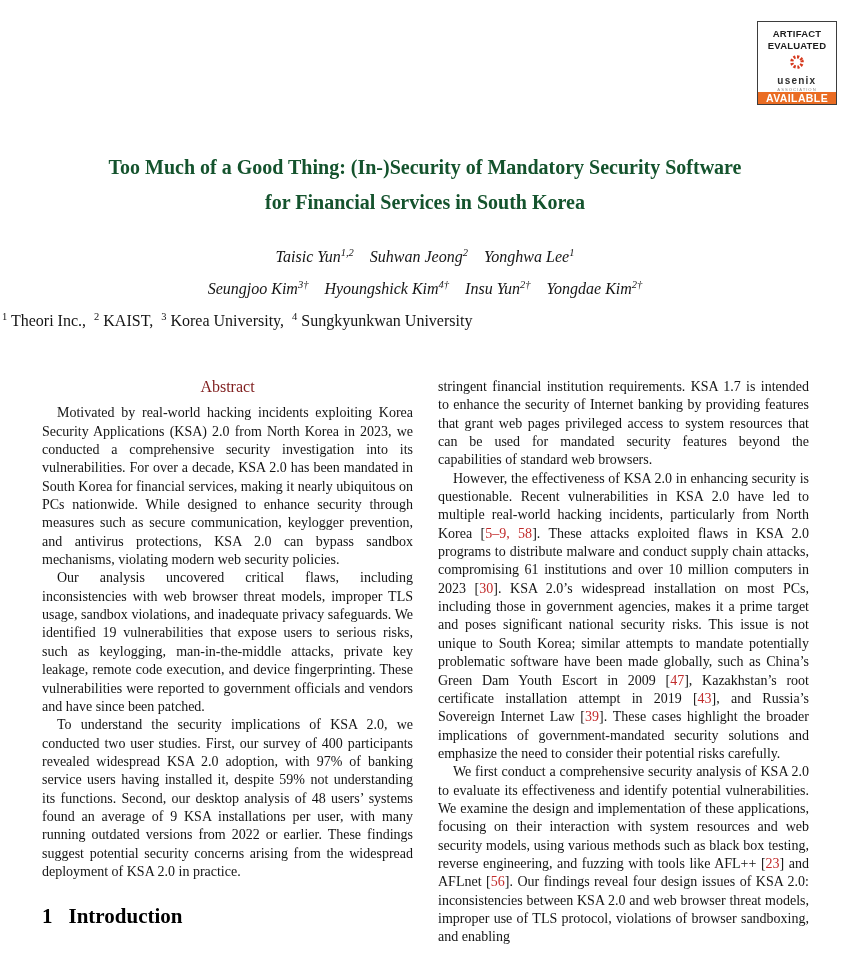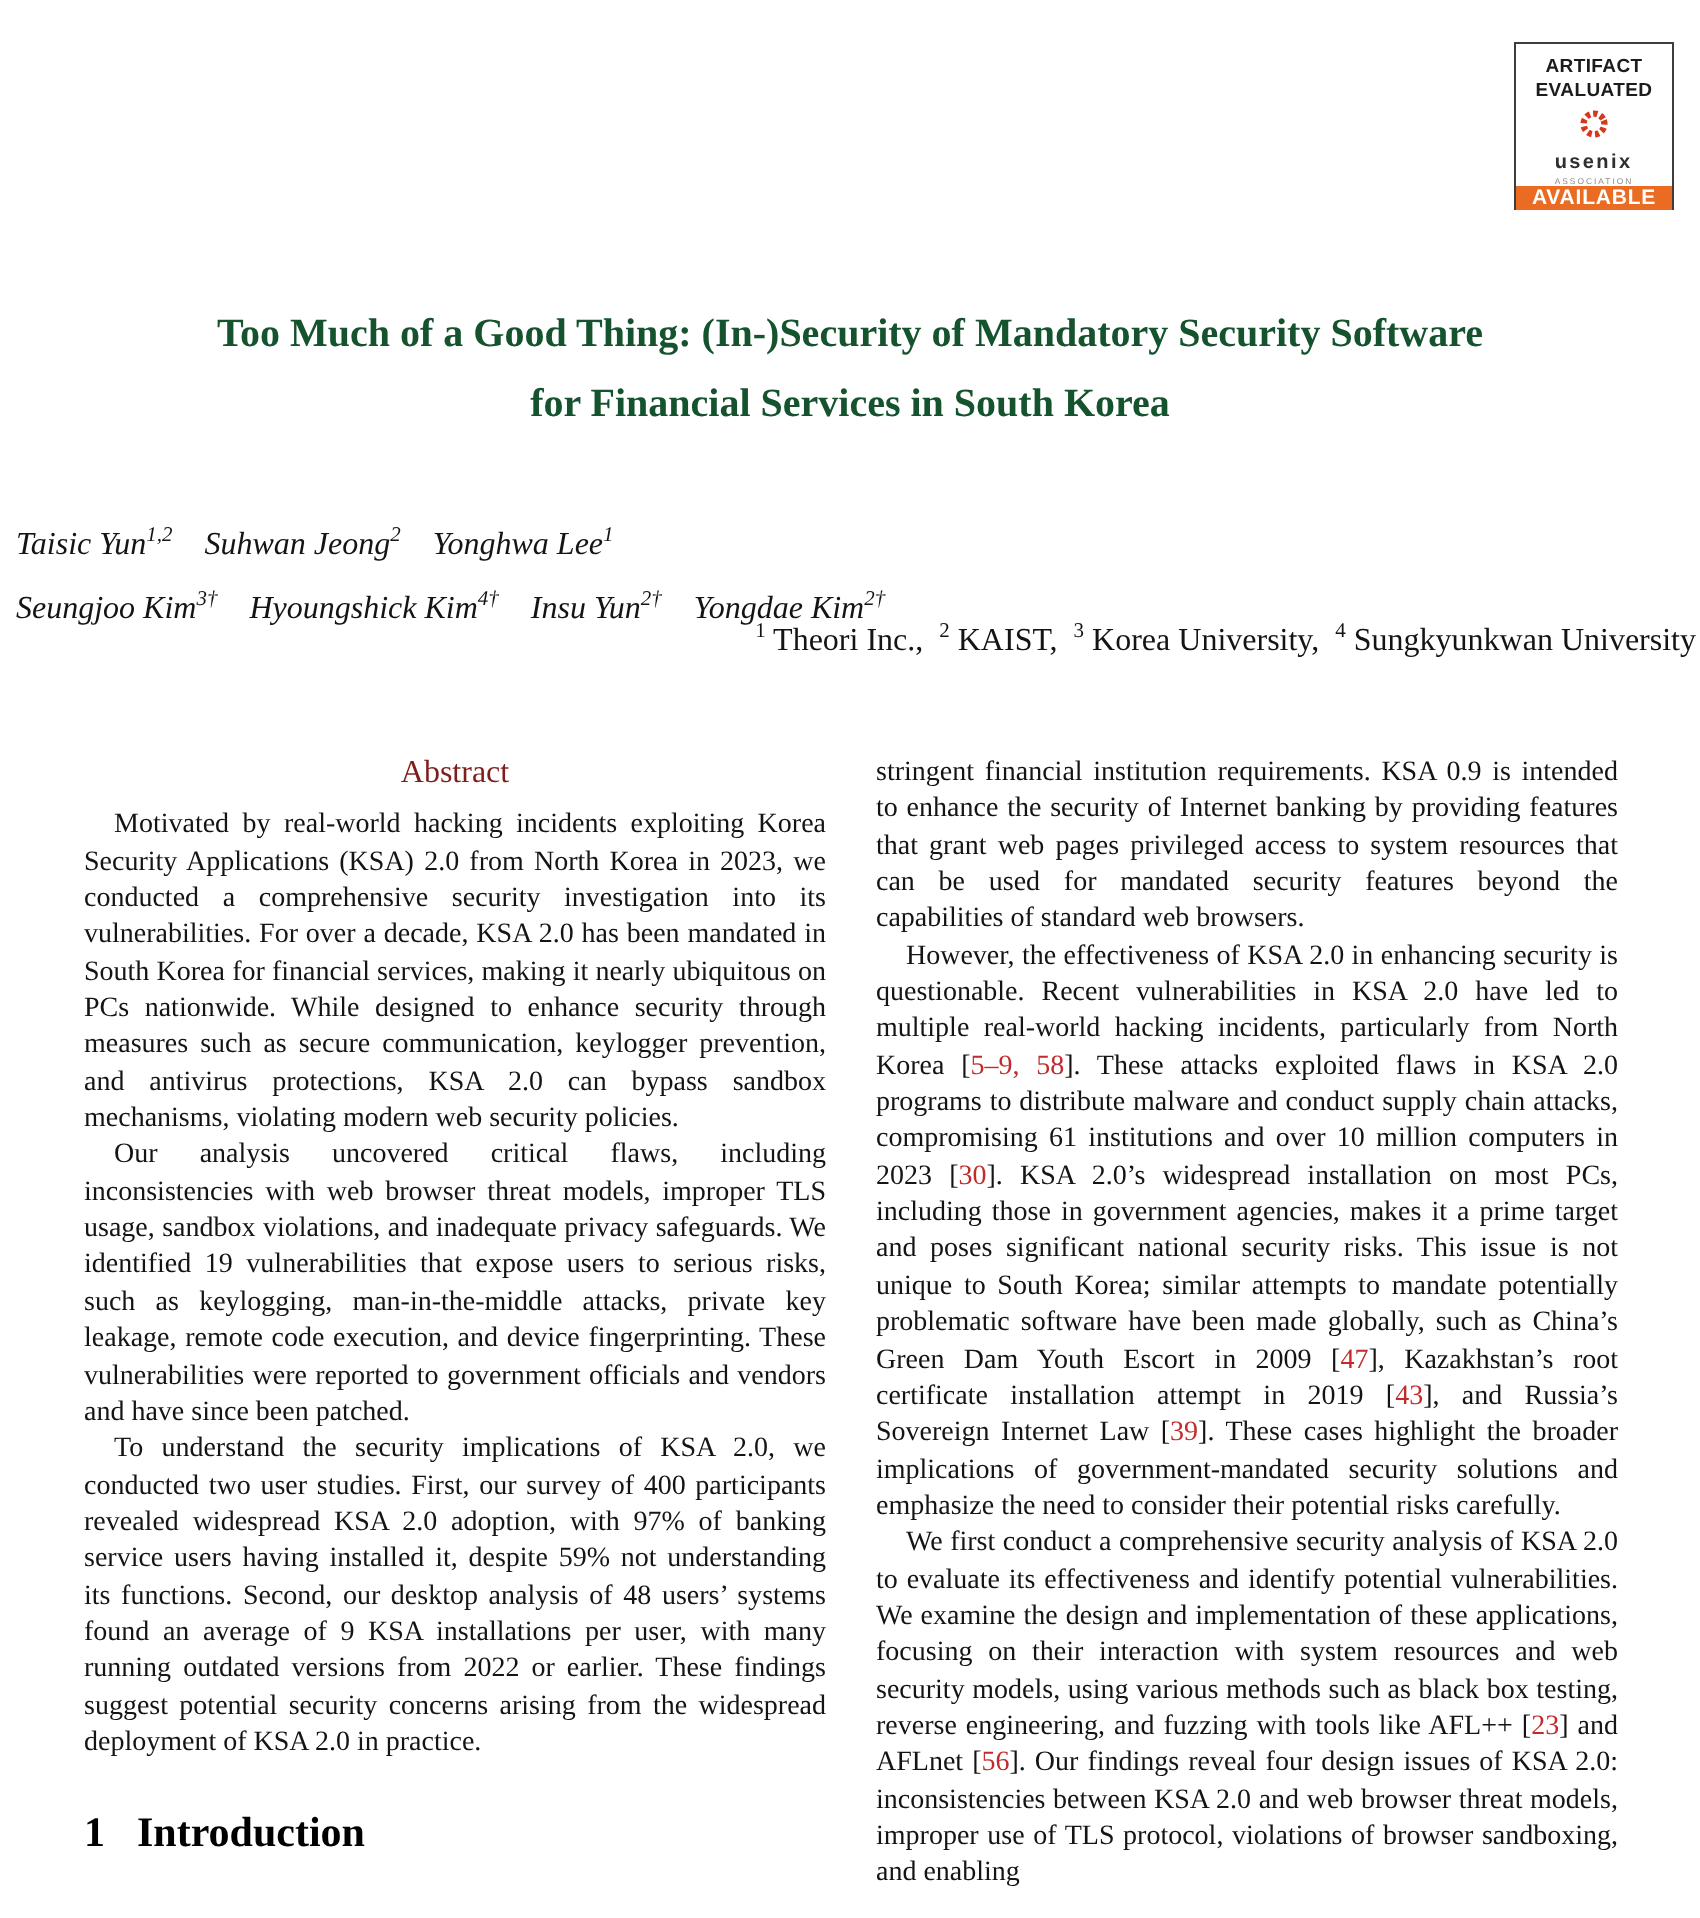--- a/index.html
+++ b/index.html
@@ -27,28 +27,28 @@
     color:#ffffff; font-weight:bold; font-size:10.5px; letter-spacing:0.4px;
     display:flex; align-items:center; justify-content:center;
   }
 
   
   .title {
     position:absolute; top:150px; left:0; width:100%; margin:0;
     text-align:center; font-size:20px; line-height:35px; font-weight:bold; color:#14532d;
   }
   .authors {
-    position:absolute; top:255px; left:0; width:100%;
-    text-align:left; font-style:italic; font-size:16px; line-height:27px;
+    position:absolute; top:239px; left:0; width:100%;
+    text-align:center; font-style:italic; font-size:16px; line-height:27px;
   }
   .author { margin:0 8px; white-space:nowrap; }
   .authors sup, .affils sup { font-size:10.5px; }
   .affils {
     position:absolute; top:311px; left:0; width:100%;
-    text-align:right; font-size:16px;
+    text-align:left; font-size:16px;
   }
   .affil { margin:0 2px; white-space:nowrap; }
 
   
   .col { position:absolute; top:378px; width:371px; height:581px; overflow:hidden;
          font-size:14px; line-height:18.35px; }
   .col-left  { left:42px; }
   .col-right { left:438px; }
   .abs-heading { text-align:center; font-weight:normal; font-size:16px; margin:0 0 8px 0; color:#7f1d1d; }
   .col p { margin:0; text-align:justify; text-indent:15px; }
@@ -100,19 +100,19 @@
         <p>Our analysis uncovered critical flaws, including inconsistencies with web browser threat models, improper TLS usage, sandbox violations, and inadequate privacy safeguards. We identified 19 vulnerabilities that expose users to serious risks, such as keylogging, man-in-the-middle attacks, private key leakage, remote code execution, and device fingerprinting. These vulnerabilities were reported to government officials and vendors and have since been patched.</p>
         <p>To understand the security implications of KSA 2.0, we conducted two user studies. First, our survey of 400 participants revealed widespread KSA 2.0 adoption, with 97% of banking service users having installed it, despite 59% not understanding its functions. Second, our desktop analysis of 48 users’ systems found an average of 9 KSA installations per user, with many running outdated versions from 2022 or earlier. These findings suggest potential security concerns arising from the widespread deployment of KSA 2.0 in practice.</p>
       </div>
     <div class="section-heading">
       <span class="num">1</span><span>Introduction</span>
     </div>
   </div>
 
   <div class="col col-right">
     <div>
-        <p>stringent financial institution requirements. KSA 0.9 is intended to enhance the security of Internet banking by providing features that grant web pages privileged access to system resources that can be used for mandated security features beyond the capabilities of standard web browsers.</p>
+        <p>stringent financial institution requirements. KSA 1.7 is intended to enhance the security of Internet banking by providing features that grant web pages privileged access to system resources that can be used for mandated security features beyond the capabilities of standard web browsers.</p>
         <p>However, the effectiveness of KSA 2.0 in enhancing security is questionable. Recent vulnerabilities in KSA 2.0 have led to multiple real-world hacking incidents, particularly from North Korea [<span class="cite">5–9, 58</span>]. These attacks exploited flaws in KSA 2.0 programs to distribute malware and conduct supply chain attacks, compromising 61 institutions and over 10 million computers in 2023 [<span class="cite">30</span>]. KSA 2.0’s widespread installation on most PCs, including those in government agencies, makes it a prime target and poses significant national security risks. This issue is not unique to South Korea; similar attempts to mandate potentially problematic software have been made globally, such as China’s Green Dam Youth Escort in 2009 [<span class="cite">47</span>], Kazakhstan’s root certificate installation attempt in 2019 [<span class="cite">43</span>], and Russia’s Sovereign Internet Law [<span class="cite">39</span>]. These cases highlight the broader implications of government-mandated security solutions and emphasize the need to consider their potential risks carefully.</p>
         <p>We first conduct a comprehensive security analysis of KSA 2.0 to evaluate its effectiveness and identify potential vulnerabilities. We examine the design and implementation of these applications, focusing on their interaction with system resources and web security models, using various methods such as black box testing, reverse engineering, and fuzzing with tools like AFL++ [<span class="cite">23</span>] and AFLnet [<span class="cite">56</span>]. Our findings reveal four design issues of KSA 2.0: inconsistencies between KSA 2.0 and web browser threat models, improper use of TLS protocol, violations of browser sandboxing, and enabling</p>
       </div>
   </div>
 
 </div>
 
 </body></html>

